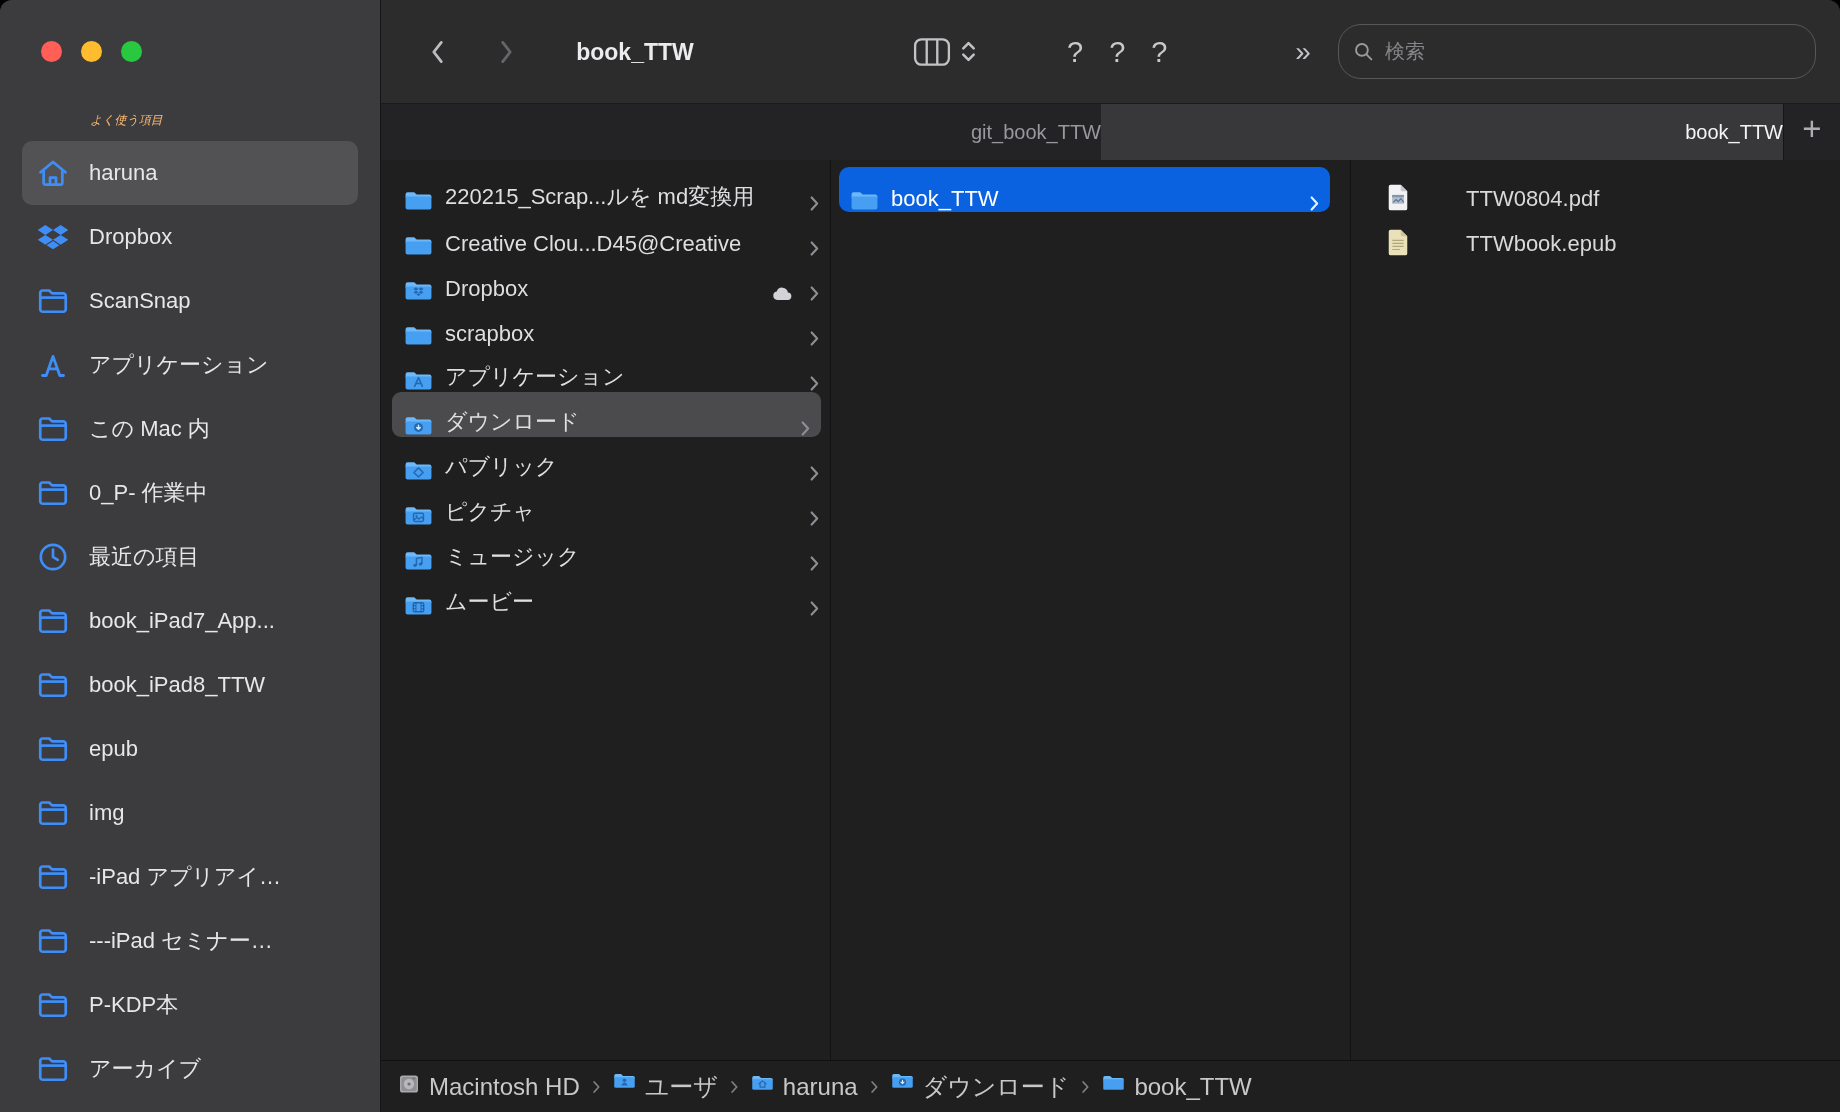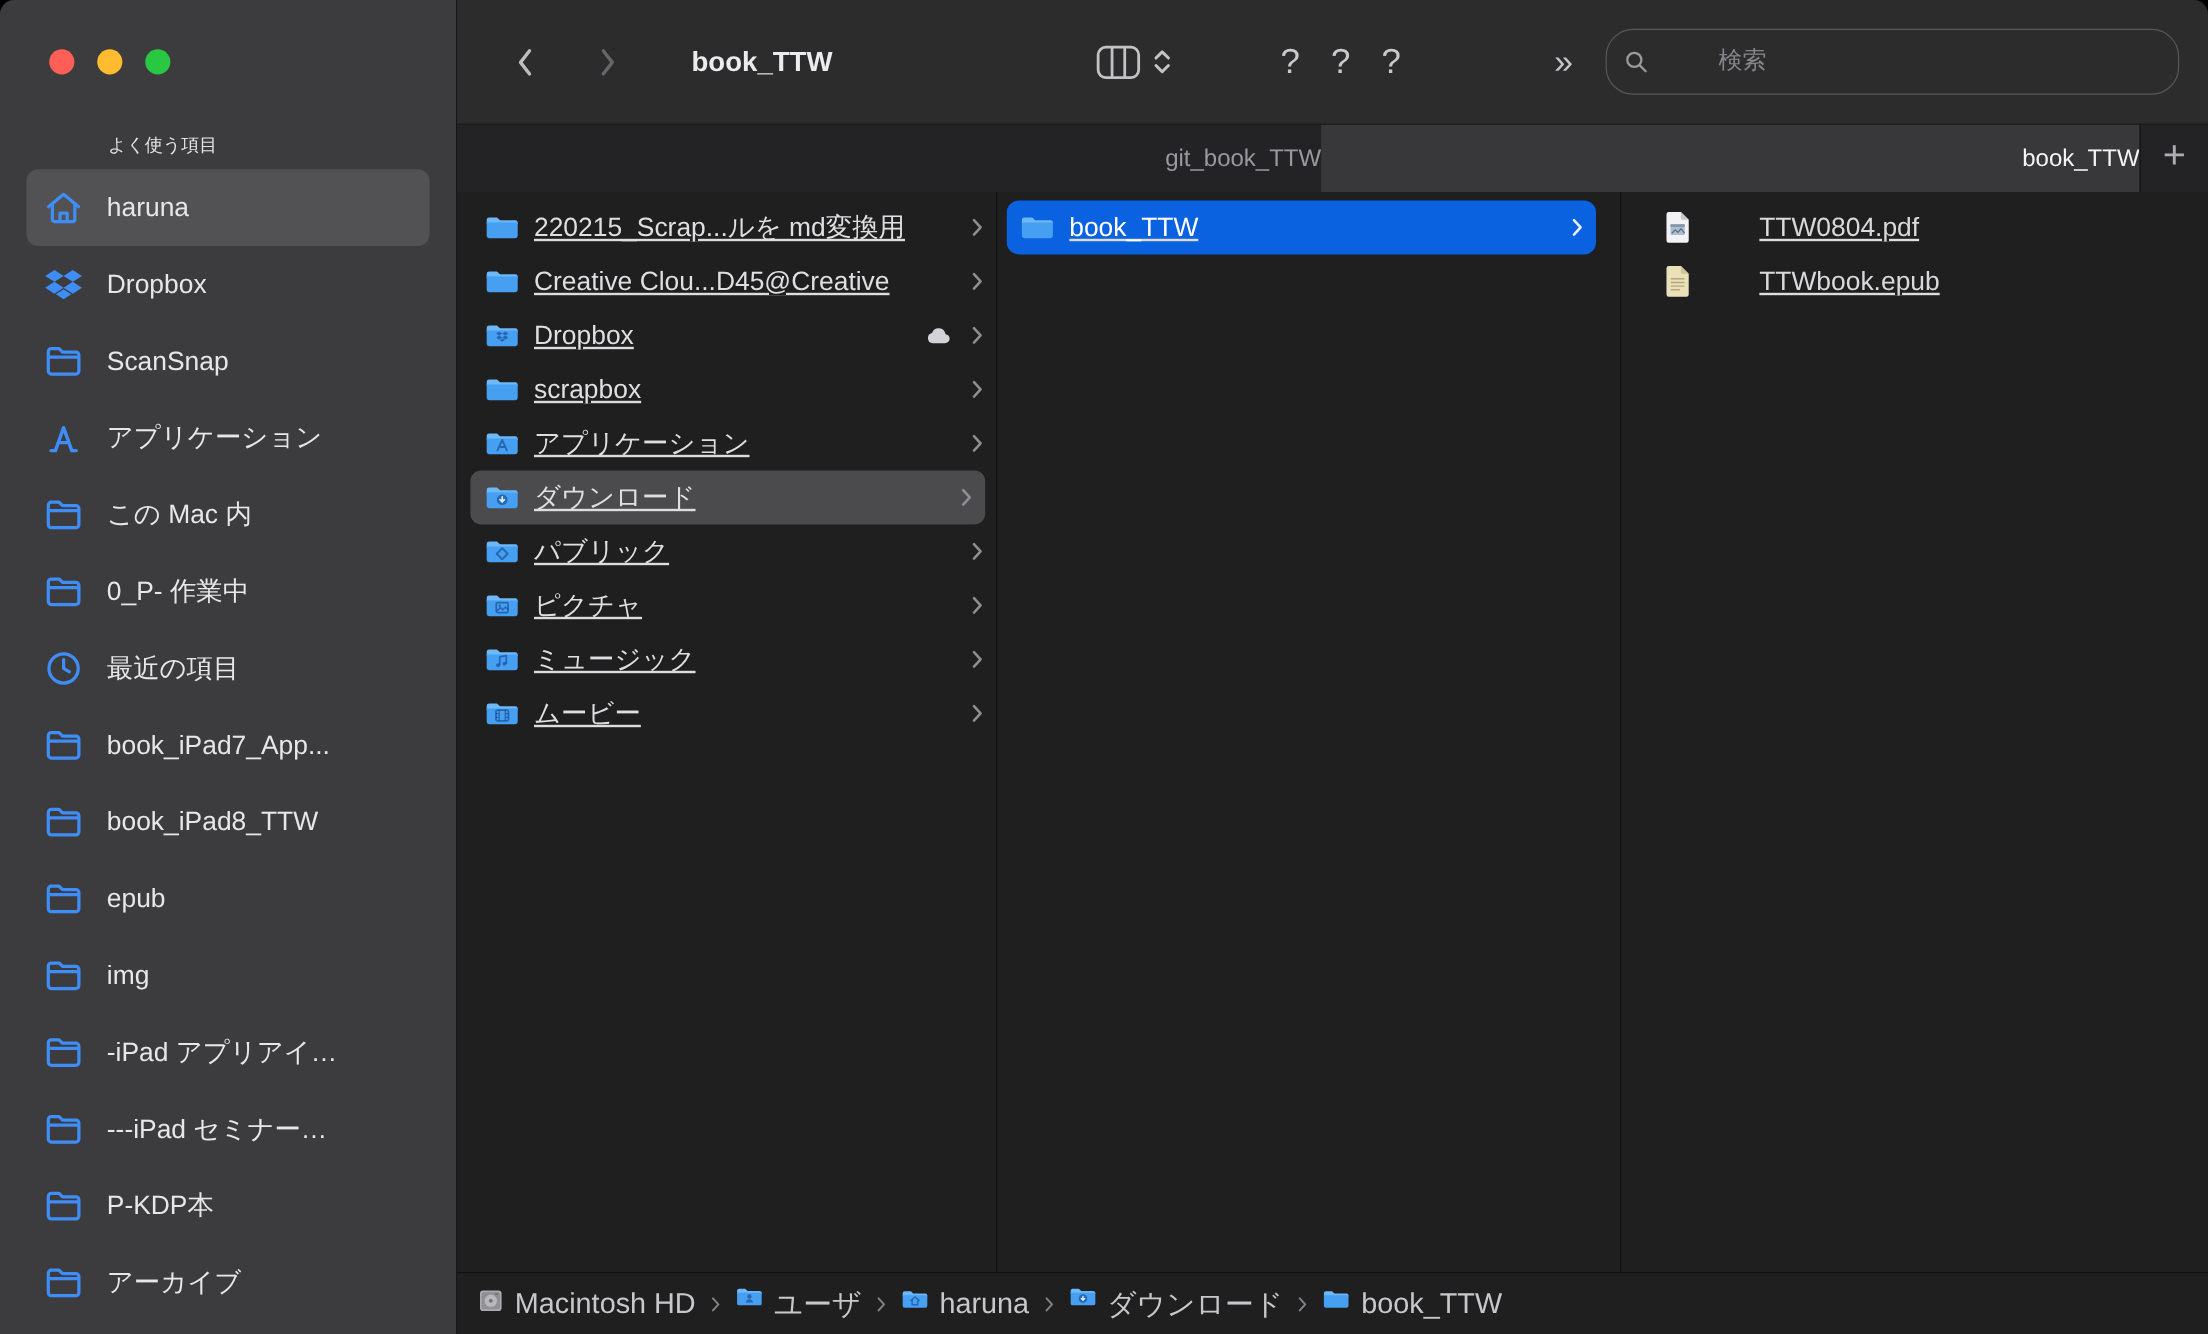--- a/index.html
+++ b/index.html
@@ -7,21 +7,21 @@
     border-radius:12px 12px 0 0;overflow:hidden;
     font-family:"Liberation Sans","DejaVu Sans",sans-serif;color:#ddd;}
   
   .sidebar{position:absolute;left:0;top:0;bottom:0;width:380px;background:#3c3c3e;
     border-right:1px solid #151516;}
   .traffic{position:absolute;left:41px;top:41px;display:flex;gap:19px;}
   .light{width:21px;height:21px;border-radius:50%;border:none;padding:0;}
   .light.red{background:var(--traffic-red);}
   .light.yellow{background:var(--traffic-yellow);}
   .light.green{background:var(--traffic-green);}
-  .sb-header{position:absolute;left:90px;top:112px;font-size:15px;color:#e5e5e5;}
+  .sb-header{position:absolute;left:90px;top:112px;font-size:12px;color:#fdba74;font-style:italic;}
   .sb-list{position:absolute;left:22px;top:141px;width:336px;}
   .sb-row{display:flex;align-items:center;height:64px;border-radius:10px;padding:0 8px 0 10px;}
   .sb-row.sel{background:#525255;}
   .sb-icon{width:42px;height:42px;display:flex;align-items:center;justify-content:center;flex:0 0 42px;}
   .sb-icon svg{width:34px;height:34px;}
   .sb-label{margin-left:15px;font-size:22px;color:#e7e7e9;white-space:nowrap;overflow:hidden;}
   
   .main{position:absolute;left:381px;right:0;top:0;bottom:0;display:flex;flex-direction:column;}
   .titlebar{height:103px;background:#2c2c2d;position:relative;flex:0 0 103px;}
   .tb-item{position:absolute;top:50%;transform:translate(-50%,-50%);}
@@ -31,40 +31,40 @@
   .viewgroup{position:absolute;left:532px;top:50%;transform:translateY(-50%);
     display:flex;align-items:center;gap:9px;}
   .viewgroup button{background:none;border:none;padding:0;display:flex;}
   .qmarks{position:absolute;left:686px;top:50%;transform:translateY(-50%);display:flex;gap:26px;}
   .qmark{background:none;border:none;padding:0;font-size:29px;color:#c9c9cd;
     font-family:"Liberation Sans","DejaVu Sans",sans-serif;}
   .overflow-btn{position:absolute;left:922px;top:50%;transform:translate(-50%,-50%);
     background:none;border:none;font-size:28px;color:#c5c5c9;padding:0;}
   .search{position:absolute;left:957px;top:24px;width:478px;height:55px;
     border:1.5px solid #58585b;border-radius:23px;display:flex;align-items:center;
-    padding:4px 14px;box-sizing:border-box;background:#2c2c2d;gap:47px;}
+    padding:4px 14px;box-sizing:border-box;background:#2c2c2d;}
   .search svg{width:21px;height:21px;flex:0 0 21px;}
   .search input{flex:1;margin-left:9px;background:transparent;border:none;outline:none;
     font-size:20px;color:#e5e5e7;font-family:inherit;min-width:0;}
   .search input::placeholder{color:#85858a;}
   
   .tabbar{height:57px;flex:0 0 57px;display:flex;background:#232325;border-top:1px solid #1a1a1b;box-sizing:border-box;}
   .tab{flex:1;display:flex;align-items:center;justify-content:flex-end;font-size:20px;
     color:#99999d;background:#232325;border:none;padding:0;font-family:inherit;white-space:nowrap;overflow:hidden;}
   .tab:first-child{flex:0 0 720px;}
   .tab.active{background:#38383a;color:#f4f4f5;}
   .newtab{flex:0 0 57px;border:none;border-left:1px solid #161617;background:#232325;
     color:#aeaeb2;font-size:33px;font-weight:300;display:flex;align-items:center;justify-content:center;padding:0 0 6px 0;}
   
   .content{flex:1;display:flex;background:#1f1f20;min-height:0;}
   .col{padding-top:7px;box-sizing:border-box;overflow:hidden;}
   .col1{width:450px;border-right:1px solid #121214;}
   .col2{width:520px;border-right:1px solid #121214;}
   .col3{flex:1;}
-  .row{height:45px;display:flex;align-items:center;padding:0 10px 0 23px;text-decoration:underline;}
+  .row{height:45px;display:flex;align-items:flex-end;padding:0 10px 0 23px;}
   .ficon{display:flex;flex:0 0 30px;}
   .ficon svg{width:29px;height:22px;}
   .row .label{margin-left:11px;font-size:22px;color:#dfdfe1;flex:1;white-space:nowrap;overflow:hidden;}
   .chev{display:flex;margin-left:6px;}
   .chev svg{width:11px;height:17px;}
   .badge{display:flex;margin-right:8px;}
   .badge svg{width:25px;height:17px;}
   .row.sel-gray{background:#4b4b4e;border-radius:9px;margin:0 9px 0 11px;padding-left:12px;}
   .row.sel-blue{background:var(--accent);border-radius:10px;margin:0 20px 0 8px;padding-left:11px;}
   .row.sel-blue .label{color:#fff;}

